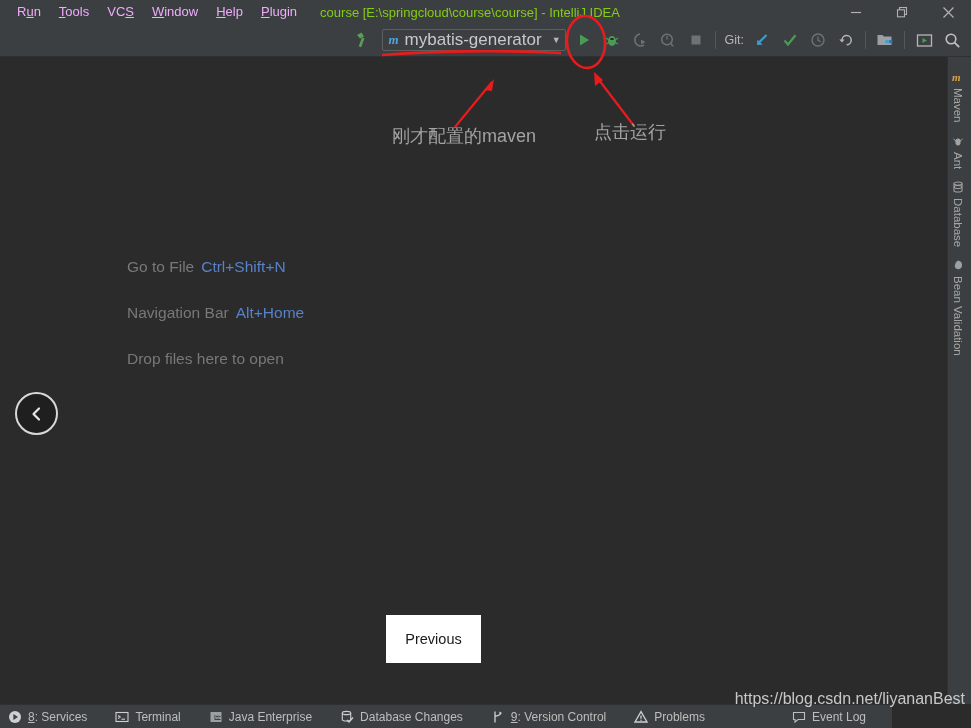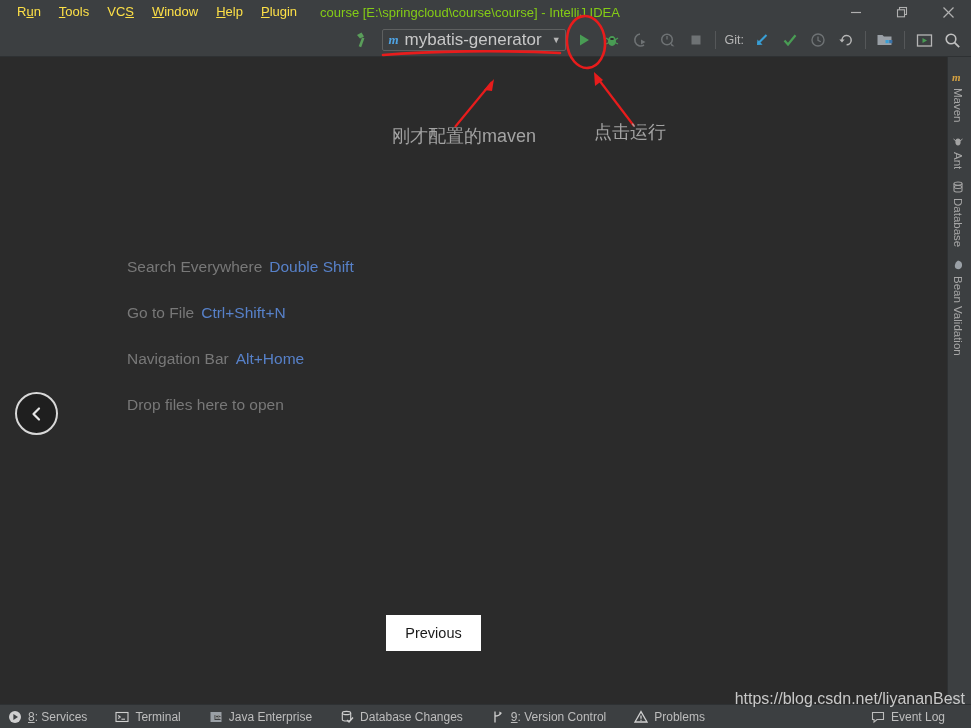--- a/index.html
+++ b/index.html
@@ -13,21 +13,21 @@
   #app { position: relative; width: 971px; height: 728px; }
 
   
   .titlebar {
     position: absolute; left: 0; top: 0; width: 971px; height: 24px;
     background: #3c3f41;
     display: flex; align-items: center;
   }
   .menu { display: flex; align-items: center; padding-left: 8px; gap: 0; }
   .menu-item {
-    font-size: 13px; color: #fde047; padding: 2px 9px;
+    font-size: 13px; color: #f0abfc; padding: 2px 9px;
     white-space: nowrap; line-height: 16px;
   }
   .mn { text-decoration: underline; }
   .win-title {
     font-size: 13px; color: #84cc16; margin-left: 14px; white-space: nowrap;
   }
   .win-buttons {
     position: absolute; right: 0; top: 0; height: 24px;
     display: flex; align-items: center;
   }
@@ -74,21 +74,21 @@
   }
   .hint-key { color: #5781c9; margin-left: 7px; }
   .collapse-btn {
     position: absolute; left: 15px; top: 335px;
     width: 43px; height: 43px; border-radius: 50%;
     border: 2px solid #d8d8d8; background: #1f1f1f;
     display: flex; align-items: center; justify-content: center;
   }
   .tooltip-prev {
     position: absolute; left: 386px; top: 558px;
-    width: 95px; height: 36px; background: #ffffff;
+    width: 95px; height: 48px; background: #ffffff;
     display: flex; align-items: center; justify-content: center;
     font-size: 14.5px; color: #1a1a1a;
   }
 
   
   .rightbar {
     position: absolute; right: 0; top: 57px; width: 24px; height: 647px;
     background: #3c3f41; border-left: 1px solid #2e3133;
     padding-top: 8px;
   }
@@ -98,21 +98,21 @@
     padding: 6px 4px 6px 4px; display: flex; align-items: center;
     white-space: nowrap;
   }
   .rb-glyph {
     writing-mode: horizontal-tb; display: block;
     margin-bottom: 5px; line-height: 0;
   }
 
   
   .statusbar {
-    position: absolute; left: 0; bottom: 0; width: 971px; height: 24px;
+    position: absolute; left: 0; bottom: 0; width: 892px; height: 24px;
     background: #3c3f41; border-top: 1px solid #2e3133;
     display: flex; align-items: center; padding-left: 8px;
   }
   .sb-item {
     display: flex; align-items: center; gap: 6px;
     font-size: 12px; color: #bdbdbd; margin-right: 28px; white-space: nowrap;
   }
   .sb-item.right { margin-right: 26px; }
   .sb-spacer { flex: 1; }
   .sb-mn { text-decoration: underline; }
@@ -271,23 +271,20 @@
   <div class="editor">
 
     <div class="collapse-btn">
       <svg width="20" height="20" viewBox="0 0 20 20">
         <polyline points="12,4.5 6.5,10 12,15.5" fill="none" stroke="#e6e6e6" stroke-width="2.2" stroke-linecap="round" stroke-linejoin="round"></polyline>
       </svg>
     </div>
 
     <div class="hints">
       <div class="hint-row">
-        <span>Search Everywhere</span><span class="hint-key">Double Shift</span>
-      </div>
-      <div class="hint-row">
         <span>Go to File</span><span class="hint-key">Ctrl+Shift+N</span>
       </div>
       <div class="hint-row">
         <span>Navigation Bar</span><span class="hint-key">Alt+Home</span>
       </div>
       <div class="hint-row">
         <span>Drop files here to open</span>
       </div>
     </div>
 

